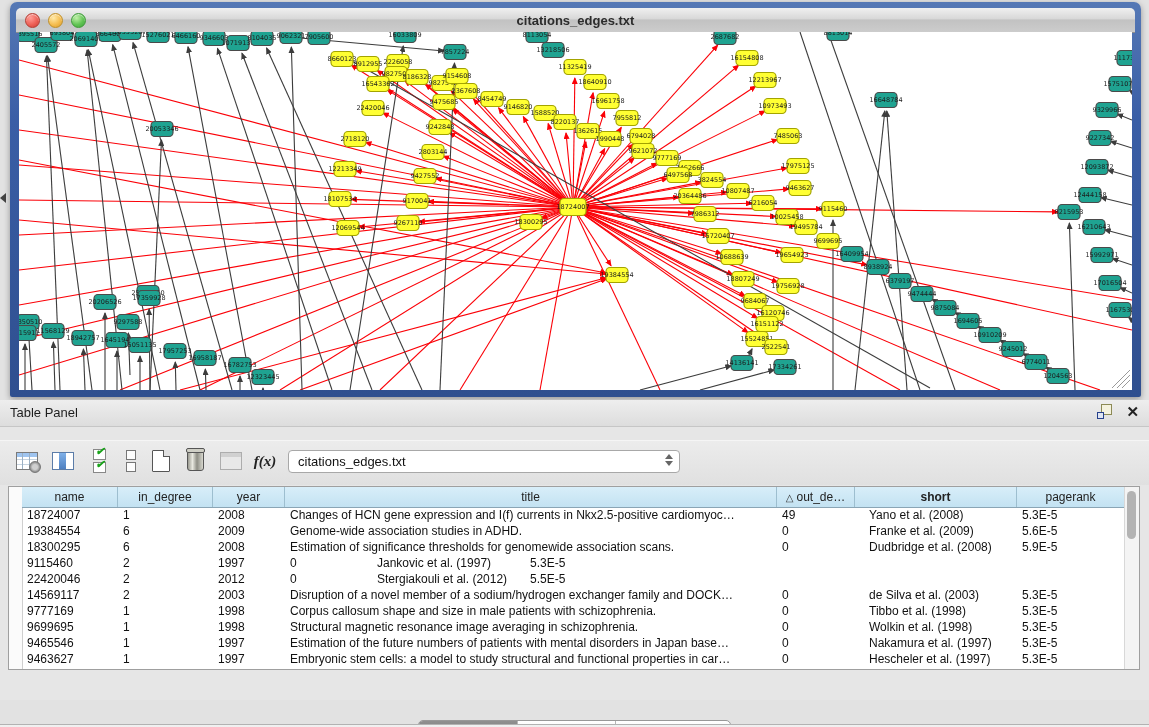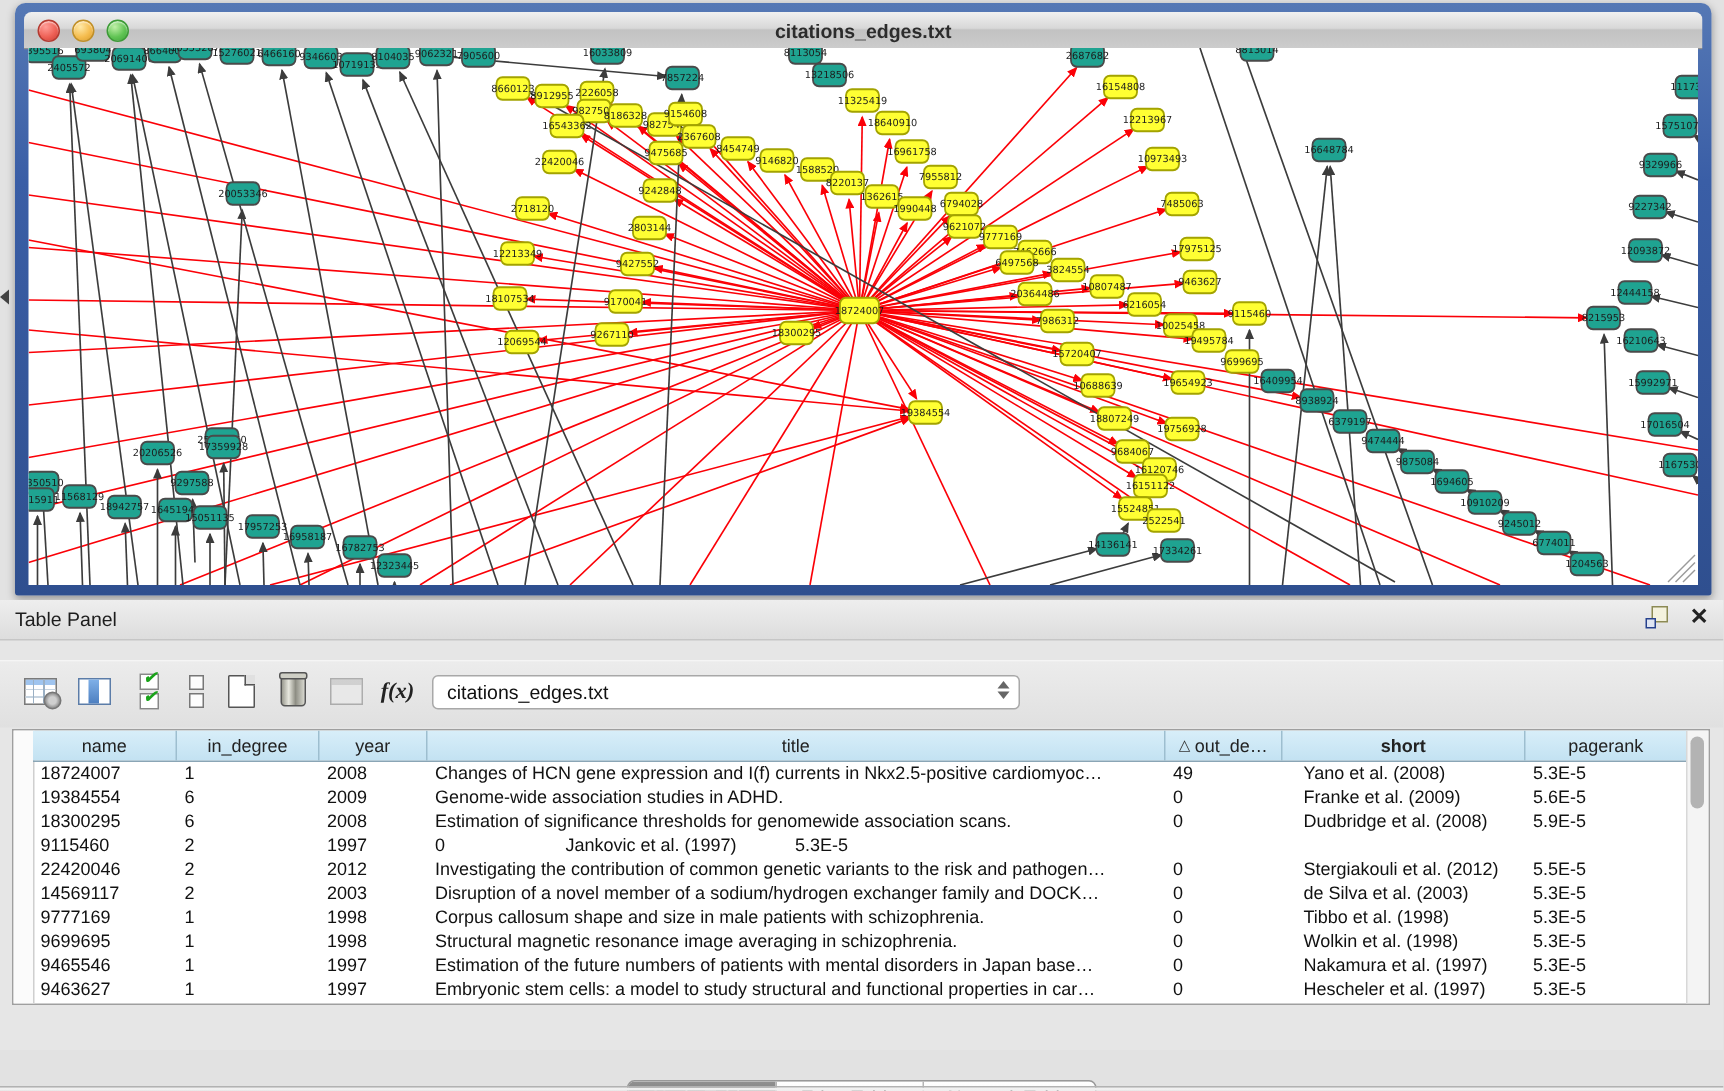--- a/index.html
+++ b/index.html
@@ -629,21 +629,20 @@
             <div class="td" style="width: 95px;">2</div>
             <div class="td" style="width: 72px;">1997</div>
             <div class="td" style="width: 78px;">0</div>
             <div class="td" style="width: 162px; padding-left: 14px;">Jankovic et al. (1997)</div>
             <div class="td" style="width: 108px;">5.3E-5</div>
           </div>
           <div class="trow" style="top: 84px;">
             <div class="td" style="width: 96px;">22420046</div>
             <div class="td" style="width: 95px;">2</div>
             <div class="td" style="width: 72px;">2012</div>
-            <div class="td" style="width: 492px;">Investigating the contribution of common genetic variants to the risk and pathogen…</div>
             <div class="td" style="width: 78px;">0</div>
             <div class="td" style="width: 162px; padding-left: 14px;">Stergiakouli et al. (2012)</div>
             <div class="td" style="width: 108px;">5.5E-5</div>
           </div>
           <div class="trow" style="top: 100px;">
             <div class="td" style="width: 96px;">14569117</div>
             <div class="td" style="width: 95px;">2</div>
             <div class="td" style="width: 72px;">2003</div>
             <div class="td" style="width: 492px;">Disruption of a novel member of a sodium/hydrogen exchanger family and DOCK…</div>
             <div class="td" style="width: 78px;">0</div>

